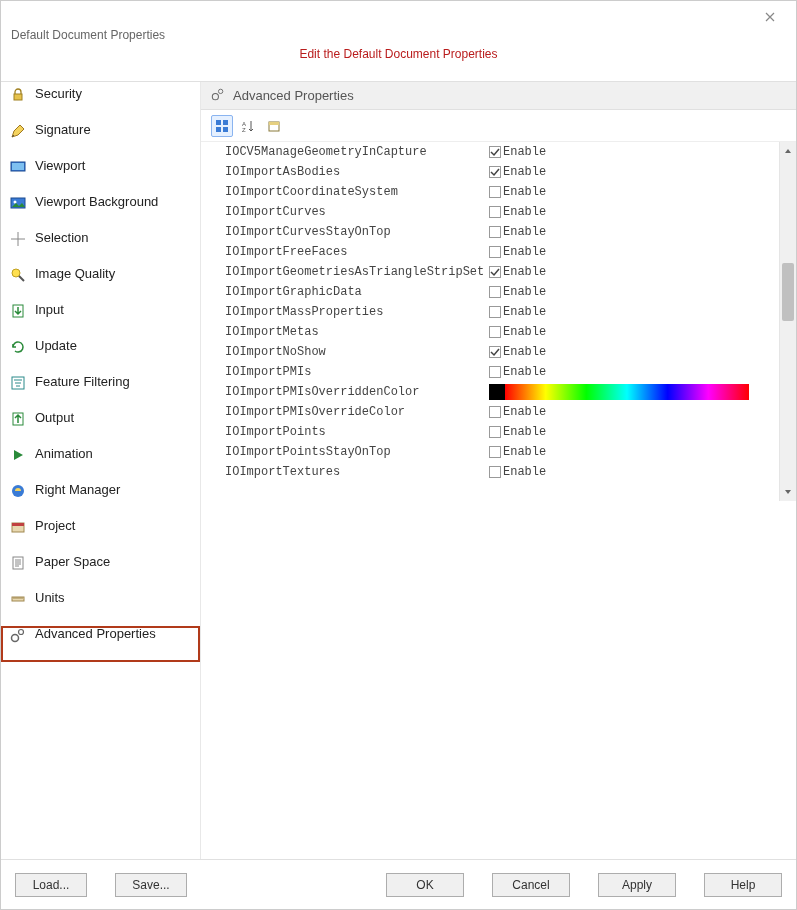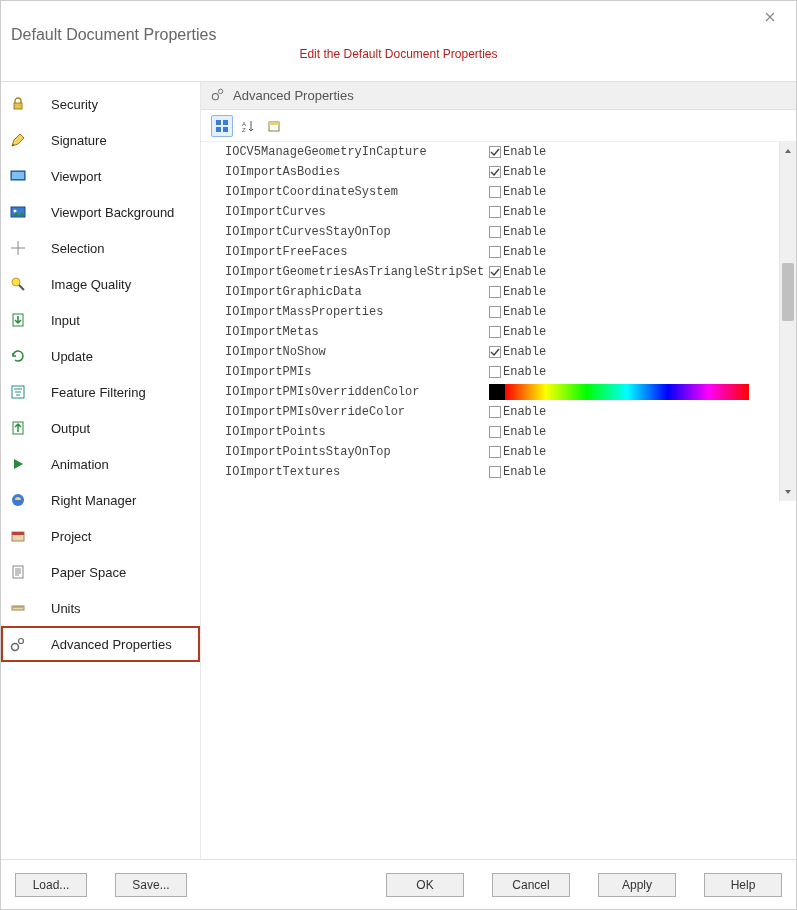--- a/index.html
+++ b/index.html
@@ -1,25 +1,25 @@
 <!DOCTYPE html>
 <html><head>
 <meta charset="utf-8">
 <style>
   * { box-sizing: border-box; }
   html, body { margin: 0; padding: 0; font-family: "Segoe UI", Tahoma, Arial, sans-serif; font-size: 12px; color: #333; background: #fff; }
   .window { width: 797px; height: 910px; border: 1px solid #ccc; position: relative; display: flex; flex-direction: column; }
   .titlebar { height: 32px; display: flex; align-items: center; padding: 0 10px; color: #666; }
-  .titlebar-title { flex: 1; font-size: 16px; margin-top: 36px; }
+  .titlebar-title { flex: 1; font-size: 12px; margin-top: 36px; }
   .close-btn { width: 32px; height: 32px; display: flex; align-items: center; justify-content: center; color: #888; cursor: pointer; }
   .close-btn svg { stroke: #888; }
   .subtitle { padding: 14px 20px 20px 20px; font-size: 12px; color: #b91c1c; text-align: center; }
   .body { flex: 1; display: flex; border-top: 1px solid #e0e0e0; min-height: 0; }
   .sidebar { width: 200px; border-right: 1px solid #e8e8e8; padding-top: 4px; }
-  .sidebar-item { display: flex; align-items: center; height: 36px; padding: 0 8px; gap: 24px; cursor: pointer; font-size: 13px; color: #222; }
+  .sidebar-item { display: flex; align-items: flex-start; height: 36px; padding: 0 8px; gap: 8px; cursor: pointer; font-size: 13px; color: #222; }
   .sidebar-item .icon { width: 18px; height: 18px; display: flex; align-items: center; justify-content: center; }
   .sidebar-item.highlighted { outline: 2px solid #b13a1a; outline-offset: -2px; }
   .panel { flex: 1; display: flex; flex-direction: column; min-width: 0; }
   .panel-header { height: 28px; background: #f0f0f0; border-bottom: 1px solid #e0e0e0; display: flex; align-items: center; gap: 8px; padding: 0 10px; color: #555; font-size: 13px;}
   .toolbar { height: 32px; display: flex; align-items: center; gap: 4px; padding: 4px 10px; border-bottom: 1px solid #eee;}
   .tool-btn { width: 22px; height: 22px; border: 1px solid transparent; display: flex; align-items: center; justify-content: center; cursor: pointer; border-radius: 2px;}
   .tool-btn.active { border-color: #8ab4f0; background: #e5f0ff; }
   .grid-wrap { flex: 1; display: flex; min-height: 0; }
   .grid { flex: 1; overflow: hidden; padding-left: 24px; font-family: Liberation Mono, monospace; }
   .scrollbar { width: 17px; background: #f0f0f0; border-left: 1px solid #e5e5e5; position: relative; }

